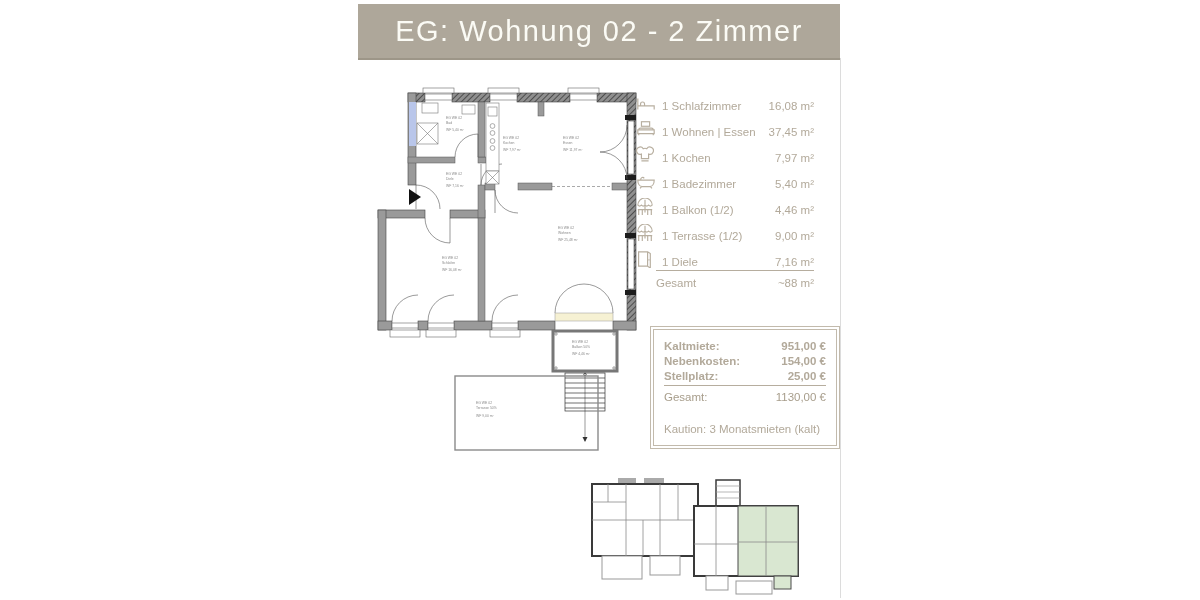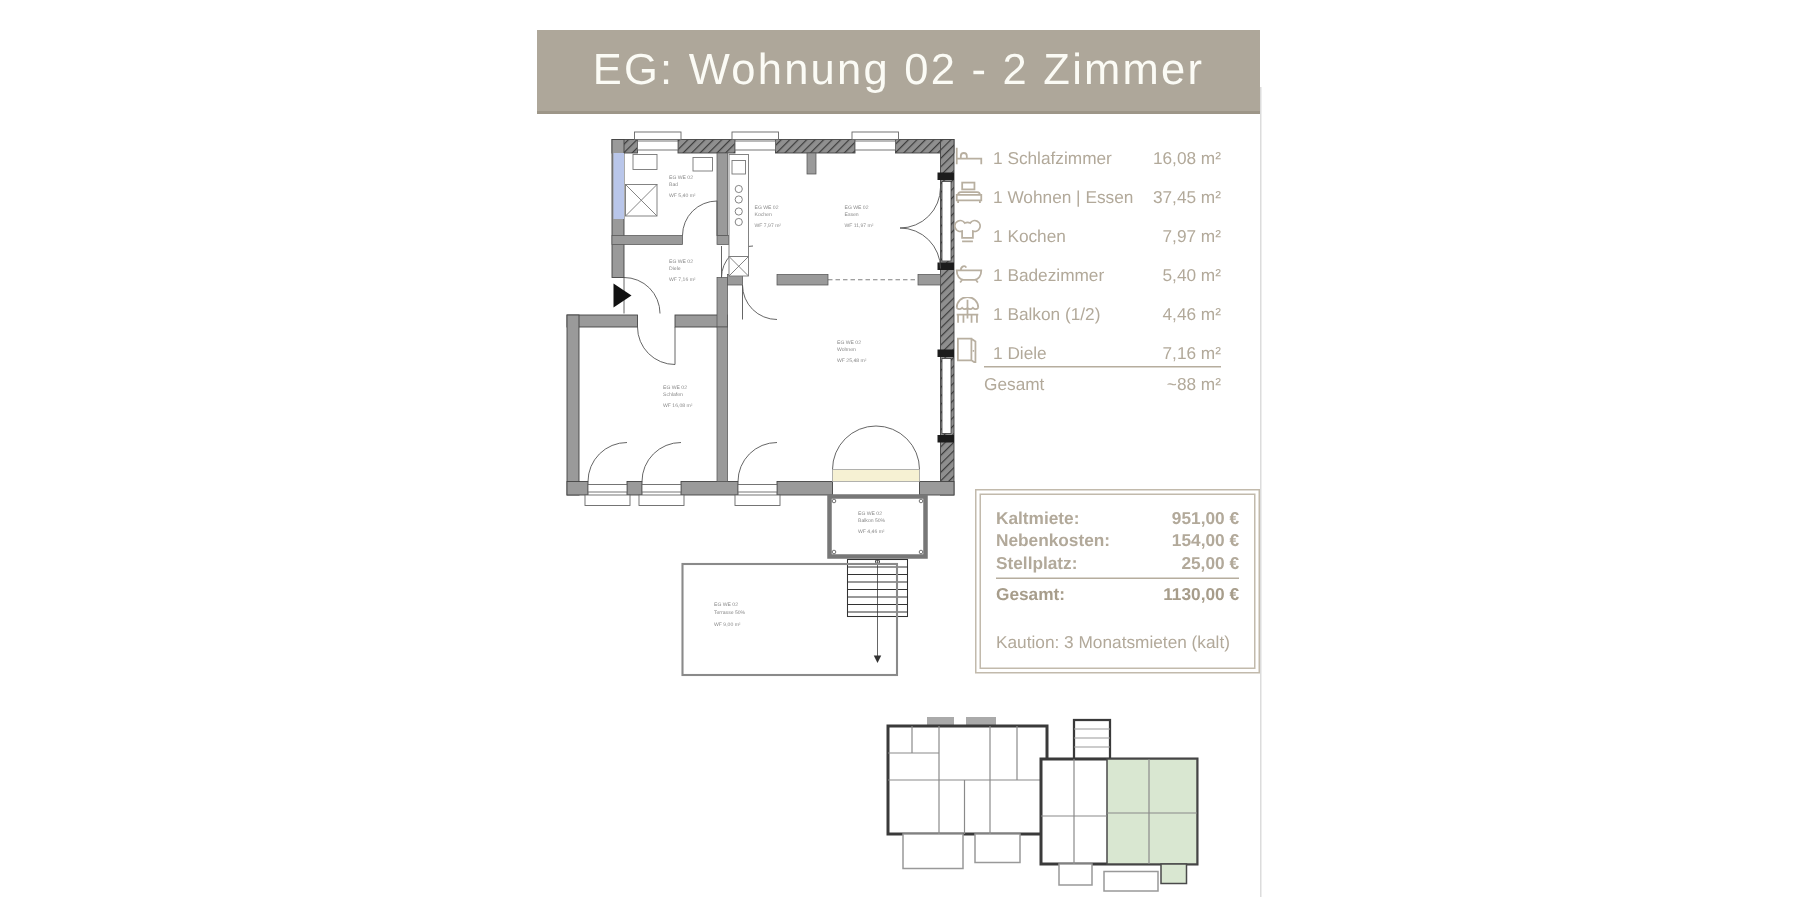--- a/index.html
+++ b/index.html
@@ -4,21 +4,21 @@
 <style>
   html,body{margin:0;padding:0;}
   body{
     width:1200px;height:600px;background:#ffffff;
     font-family:"Liberation Sans",sans-serif;
     position:relative;overflow:hidden;
     color:#b2a99a;
   }
   .page-edge{position:absolute;top:58px;bottom:2px;width:1px;background:#dcdcdc;}
   .title-bar{
-    position:absolute;left:358px;top:20px;width:482px;height:54px;
+    position:absolute;left:358px;top:4px;width:482px;height:54px;
     background:#aea79a;color:#fbfbf5;
     display:flex;align-items:center;justify-content:center;
     font-size:29px;letter-spacing:1.5px;font-weight:400;
     border-bottom:2px solid #9d9688;
   }
   
   .room-list{position:absolute;left:636px;top:86px;width:178px;font-size:11.5px;}
   .room-row{display:flex;align-items:flex-end;height:26px;}
   .room-row .ric{width:26px;display:flex;align-items:center;justify-content:flex-start;}
   .room-row .rlabel{flex:1;}
@@ -26,21 +26,21 @@
   .total-row{display:flex;align-items:center;height:24px;margin-left:20px;
     border-top:1px solid #b6ad9e;margin-top:2px;}
   .total-row .rlabel{flex:1;}
   .ricon{stroke:#b8afa0;fill:none;stroke-width:1.3;}
   
   .price-outer{position:absolute;left:650px;top:326px;width:184px;
     border:1px solid #c2baac;padding:2px;background:#fff;}
   .price-inner{border:1px solid #c2baac;padding:8px 10px 10px 10px;font-size:11.5px;}
   .price-row{display:flex;height:15px;align-items:center;font-weight:bold;}
   .price-row .plabel{flex:1;}
-  .price-total{display:flex;height:17px;align-items:center;font-weight:bold;color:#a79d8b;
+  .price-total{display:flex;height:17px;align-items:center;font-weight:normal;color:#a79d8b;
     border-top:1px solid #b6ad9e;margin-top:2px;padding-top:2px;}
   .price-total .plabel{flex:1;}
   .deposit{margin-top:18px;font-size:11.5px;white-space:nowrap;}
   
   .plan-wrap{position:absolute;left:370px;top:85px;width:280px;height:400px;}
   .overview-wrap{position:absolute;left:588px;top:478px;width:216px;height:118px;}
   text.plan-label{font-family:"Liberation Sans",sans-serif;font-size:3.4px;fill:#8a8a8a;}
 </style>
 </head>
 <body>
@@ -272,20 +272,29 @@
   <div class="room-row">
     <span class="ric">
       <svg class="ricon" width="18" height="18" viewBox="0 0 20 20">
           <path d="M2 8 a8 8 0 0 1 16 0 M2 8 q2 2 4 0 q2 2 4 0 q2 2 4 0 q2 2 4 0 M10 2 v14 M3 13 v6 M7 13 v6 M13 13 v6 M17 13 v6 M2 13 h16"></path>
         </svg>
     </span>
     <span class="rlabel">1 Balkon (1/2)</span>
     <span class="rvalue">4,46 m²</span>
   </div>
 
+  <div class="room-row">
+    <span class="ric">
+      <svg class="ricon" width="18" height="18" viewBox="0 0 20 20">
+          <path d="M2 8 a8 8 0 0 1 16 0 M2 8 q2 2 4 0 q2 2 4 0 q2 2 4 0 q2 2 4 0 M10 2 v14 M3 13 v6 M7 13 v6 M13 13 v6 M17 13 v6 M2 13 h16"></path>
+        </svg>
+    </span>
+    <span class="rlabel">1 Terrasse (1/2)</span>
+    <span class="rvalue">9,00 m²</span>
+  </div>
 
   <div class="room-row">
     <span class="ric">
       <svg class="ricon" width="16" height="18" viewBox="0 0 16 20">
           <path d="M2 2 h10 v16 h-10 z M12 2 l3 2 v16 l-3 -2 M14 11 h-1"></path>
         </svg>
     </span>
     <span class="rlabel">1 Diele</span>
     <span class="rvalue">7,16 m²</span>
   </div>

